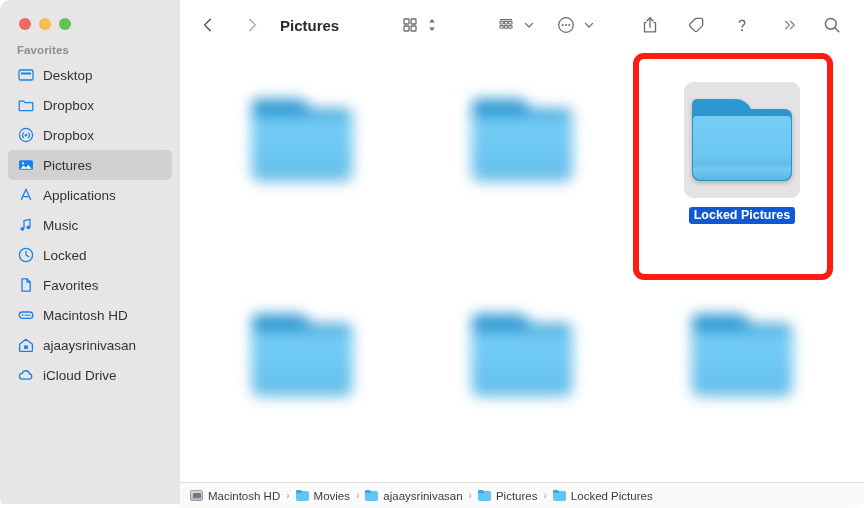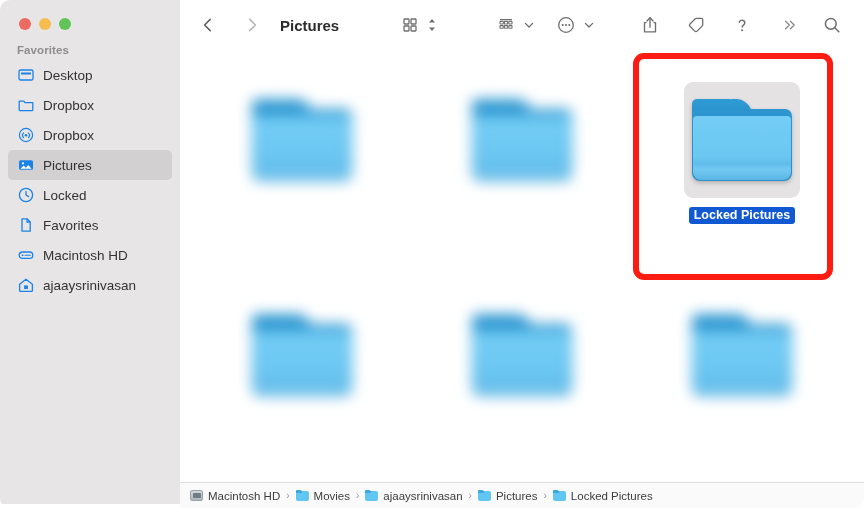--- a/index.html
+++ b/index.html
@@ -280,22 +280,40 @@
       <span class="sb-ico">
         <svg width="16" height="16" viewBox="0 0 16 16">
             <rect x="1" y="3.2" width="14" height="9.6" rx="1.5" fill="#1b82e8"></rect>
             <circle cx="5" cy="6.3" r="1.1" fill="#ffffff"></circle>
             <path d="M2.4 11.8l3.3-3.2 2.2 2.1 2.3-2.6 3.4 3.7z" fill="#ffffff"></path>
           </svg>
       </span>
       <span class="sb-label">Pictures</span>
     </div>
 
-
-
+    <div class="sb-item">
+      <span class="sb-ico">
+        <svg width="16" height="16" viewBox="0 0 16 16">
+            <path d="M8 2.2l4.6 10.4M8 2.2L3.4 12.6M4.7 9.6h6.6" fill="none" stroke="#1b82e8" stroke-width="1.3" stroke-linecap="round"></path>
+          </svg>
+      </span>
+      <span class="sb-label">Applications</span>
+    </div>
+
+
+    <div class="sb-item">
+      <span class="sb-ico">
+        <svg width="16" height="16" viewBox="0 0 16 16">
+            <path d="M6 11.6V3.6l6-1.3v7.9" fill="none" stroke="#1b82e8" stroke-width="1.3" stroke-linejoin="round"></path>
+            <circle cx="4.4" cy="11.8" r="1.9" fill="#1b82e8"></circle>
+            <circle cx="10.4" cy="10.3" r="1.9" fill="#1b82e8"></circle>
+          </svg>
+      </span>
+      <span class="sb-label">Music</span>
+    </div>
 
     <div class="sb-item">
       <span class="sb-ico">
         <svg width="16" height="16" viewBox="0 0 16 16">
             <circle cx="8" cy="8" r="6.6" fill="none" stroke="#1b82e8" stroke-width="1.3"></circle>
             <path d="M8 4.4V8l2.6 1.6" fill="none" stroke="#1b82e8" stroke-width="1.3" stroke-linecap="round"></path>
           </svg>
       </span>
       <span class="sb-label">Locked</span>
     </div>
@@ -325,20 +343,28 @@
       <span class="sb-ico">
         <svg width="16" height="16" viewBox="0 0 16 16">
             <path d="M1.6 7.2L8 2.2l6.4 5v6.4a.8.8 0 0 1-.8.8H2.4a.8.8 0 0 1-.8-.8z" fill="none" stroke="#1b82e8" stroke-width="1.3" stroke-linejoin="round"></path>
             <rect x="6.1" y="8.4" width="3.8" height="3.6" fill="#1b82e8"></rect>
           </svg>
       </span>
       <span class="sb-label">ajaaysrinivasan</span>
     </div>
 
 
+    <div class="sb-item">
+      <span class="sb-ico">
+        <svg width="16" height="16" viewBox="0 0 16 16">
+            <path d="M4.2 12.1a2.9 2.9 0 0 1 .2-5.8 3.6 3.6 0 0 1 7 .5 2.6 2.6 0 0 1-.6 5.3z" fill="none" stroke="#1b82e8" stroke-width="1.3" stroke-linejoin="round"></path>
+          </svg>
+      </span>
+      <span class="sb-label">iCloud Drive</span>
+    </div>
   </div>
 
   <div class="main">
 
     <div class="toolbar">
       <div class="tb-btn">
         <svg width="18" height="18" viewBox="0 0 18 18">
             <path d="M11.2 3.4L5.6 9l5.6 5.6" fill="none" stroke="#5d5d5d" stroke-width="1.5" stroke-linecap="round" stroke-linejoin="round"></path>
           </svg>
       </div>

